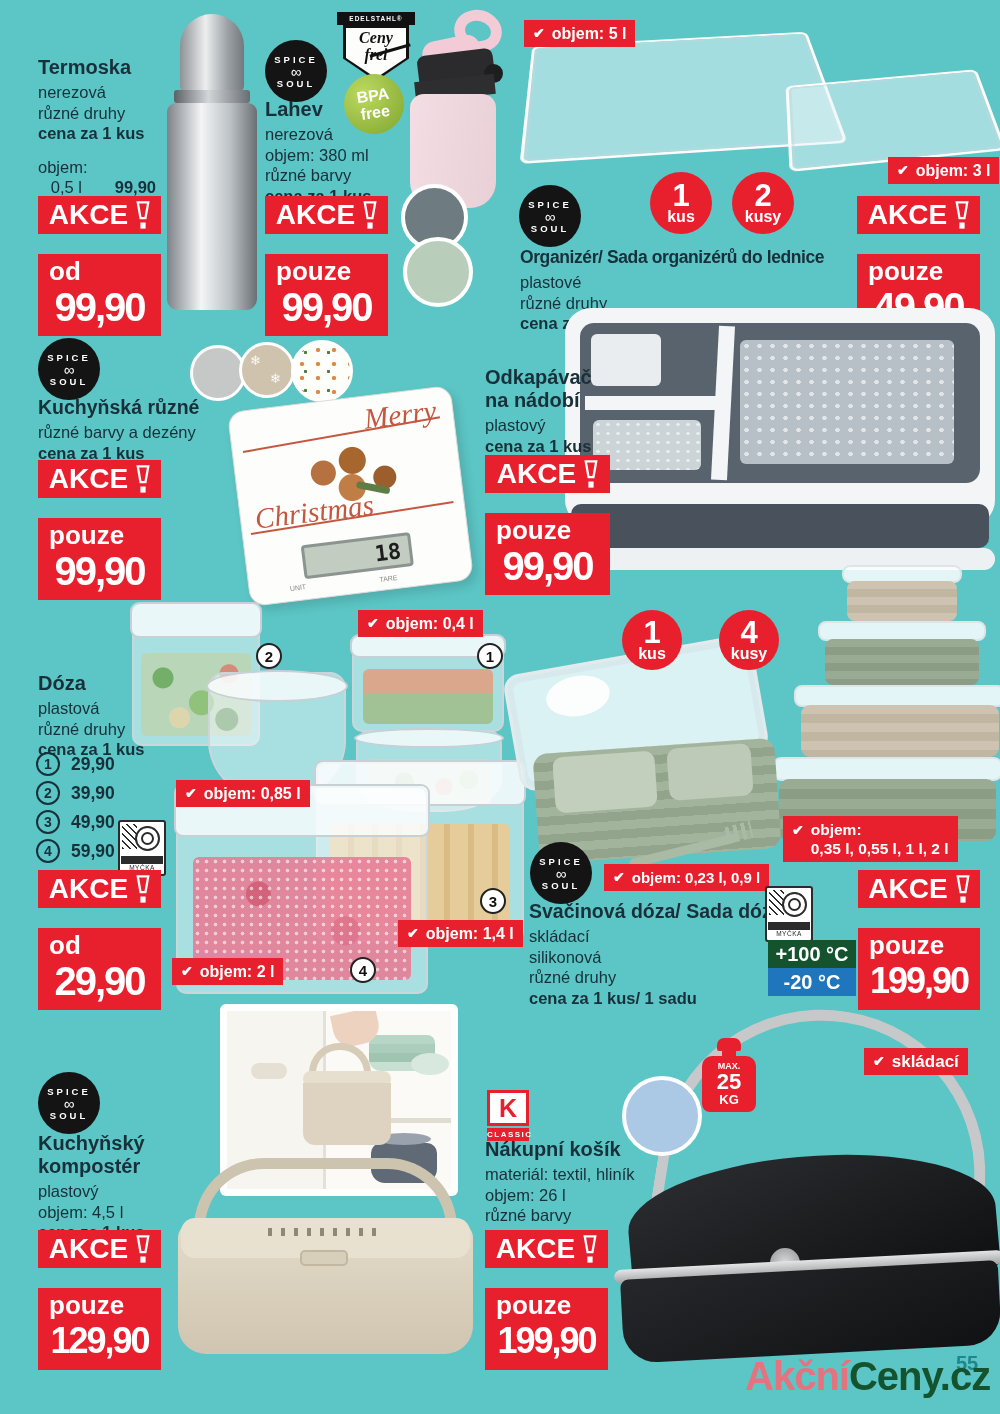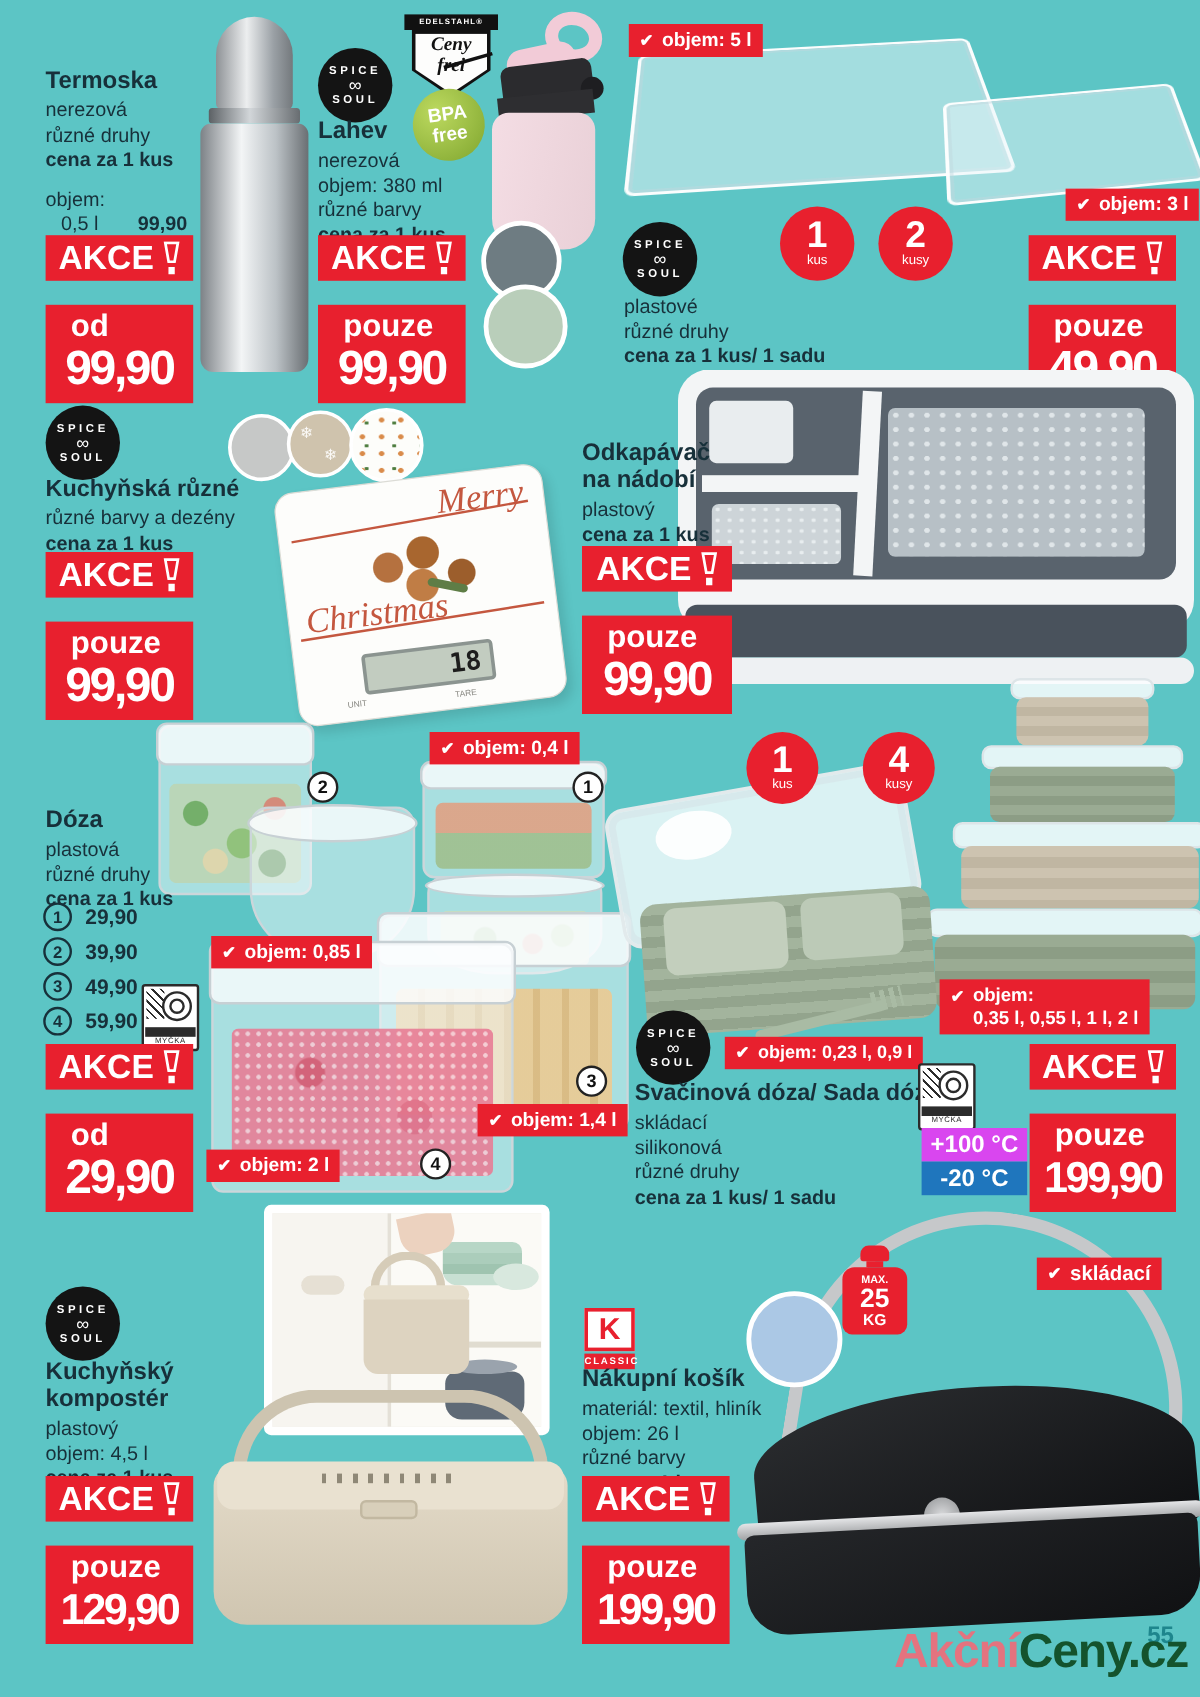--- a/index.html
+++ b/index.html
@@ -9,32 +9,32 @@
   
   .col{position:absolute;color:#17303a}
   .col .tt{font-size:20px;font-weight:bold;line-height:23px;margin-bottom:3px;white-space:nowrap}
   .col .d{font-size:16.5px;line-height:20.5px;white-space:nowrap}
   .col .n{font-size:16.5px;line-height:20.5px;font-weight:bold;white-space:nowrap}
   
   .akce-wrap{position:absolute;display:flex;flex-direction:column;gap:20px}
   .akce{background:#e8202e;color:#fff;display:flex;align-items:center;justify-content:center;
         gap:8px;font-size:28px;font-weight:bold;height:38px}
   .priceblock{background:#e8202e;color:#fff;padding:2px 8px 8px;display:flex;flex-direction:column}
-  .prefix{font-size:26px;font-weight:bold;line-height:30px;margin-left:13px}
+  .prefix{font-size:26px;font-weight:bold;line-height:30px;margin-left:3px}
   .pval{font-size:40px;font-weight:bold;letter-spacing:-2px;line-height:42px;text-align:center;white-space:nowrap}
   .pval.sm{font-size:36px}
   
   .volbadge{position:absolute;background:#e8202e;color:#fff;font-weight:bold;font-size:16px;
             display:flex;align-items:center;gap:7px;padding:4px 9px;line-height:19px;white-space:nowrap}
   .volbadge .chk{font-size:14px}
   
   .ccount{position:absolute;width:62px;height:62px;border-radius:50%;background:#e8202e;color:#fff;
           display:flex;flex-direction:column;align-items:center;justify-content:center}
   .cnum{font-size:31px;font-weight:bold;line-height:28px}
-  .cunit{font-size:11px;font-weight:normal;line-height:14px}
+  .cunit{font-size:16px;font-weight:bold;line-height:14px}
   
   .spice{position:absolute;width:62px;height:62px;border-radius:50%;background:#141414;color:#fff;
          display:flex;flex-direction:column;align-items:center;justify-content:center;font-weight:bold}
   .spice .s{font-size:9.5px;letter-spacing:3px;line-height:11px}
   .spice .inf{font-size:15px;line-height:13px;font-weight:normal}
   
   .vrow{display:flex;align-items:center;gap:11px;margin-bottom:5px}
   .vnum{display:inline-flex;width:24px;height:24px;border-radius:50%;border:2.5px solid #17303a;
         align-items:center;justify-content:center;font-weight:bold;font-size:14px;flex:none}
   .vprice{font-size:17.5px;font-weight:bold}
@@ -45,21 +45,21 @@
          padding:2px;display:flex;flex-direction:column}
   .m-art{position:relative;flex:1}
   .m-hatch{position:absolute;left:0;top:0;width:15px;height:25px;
            background:repeating-linear-gradient(45deg,#2b2b2b 0 1.5px,transparent 1.5px 5px)}
   .m-plate{position:absolute;right:2px;top:2px;width:25px;height:25px;border:2.5px solid #2b2b2b;border-radius:50%}
   .m-plate-in{position:absolute;inset:4px;border:2px solid #2b2b2b;border-radius:50%}
   .m-band{position:absolute;left:-1px;right:-1px;bottom:0;height:8px;background:#2b2b2b}
   .m-label{font-size:6.5px;text-align:center;letter-spacing:.5px;color:#2b2b2b;line-height:8px}
   
   .temp{position:absolute;width:88px;color:#fff;font-weight:bold;font-size:20px;text-align:center;line-height:24px}
-  .temp .hot{background:#d946ef;padding:2px 0}
+  .temp .hot{background:#14532d;padding:2px 0}
   .temp .cold{background:#1f76bd;padding:2px 0}
   
   .tub{position:absolute;border:2px solid #ccd6da;background:rgba(244,250,252,.5);border-radius:10px}
   .lid{position:absolute;left:-4px;right:-4px;top:-4px;height:26%;background:rgba(252,254,255,.78);
        border:2px solid #c7d0d4;border-radius:9px}
   .fill{position:absolute;left:6%;right:6%;bottom:6%;top:34%;border-radius:6px;opacity:.9}
   
   .k-sq{width:42px;height:36px;background:#fff;border:3px solid #e8202e;display:flex;align-items:center;justify-content:center}
   .k-letter{color:#e8202e;font-weight:bold;font-size:25px;line-height:25px}
   .k-bar{margin-top:2px;background:#e8202e;color:#fff;font-size:8px;font-weight:bold;text-align:center;
@@ -174,20 +174,21 @@
 <div class="ccount" style="left:732px;top:172px">
   <span class="cnum">2</span>
   <span class="cunit">kusy</span>
 </div>
 <div class="spice" style="left:519px;top:185px">
   <span class="s">SPICE</span>
   <span class="inf">∞</span>
   <span class="s">SOUL</span>
 </div>
 <div class="col" style="left:520px;top:246px">
+  <div class="tt" style="font-size:17.5px;letter-spacing:-0.4px">Organizér/ Sada organizérů do lednice</div>
   <div class="d">plastové</div>
   <div class="d">různé druhy</div>
   <div class="n">cena za 1 kus/ 1 sadu</div>
 </div>
 <div class="akce-wrap" style="left:857px;top:196px;width:123px">
   <div class="akce">
     <span>AKCE</span>
     <svg class="excl" width="14" height="29" viewBox="0 0 16 32">
         <path d="M2 1h12l-3.2 18H5.2z" fill="none" stroke="#fff" stroke-width="2.6"></path>
         <path d="M5 24h6v7H5z" fill="#fff"></path>

